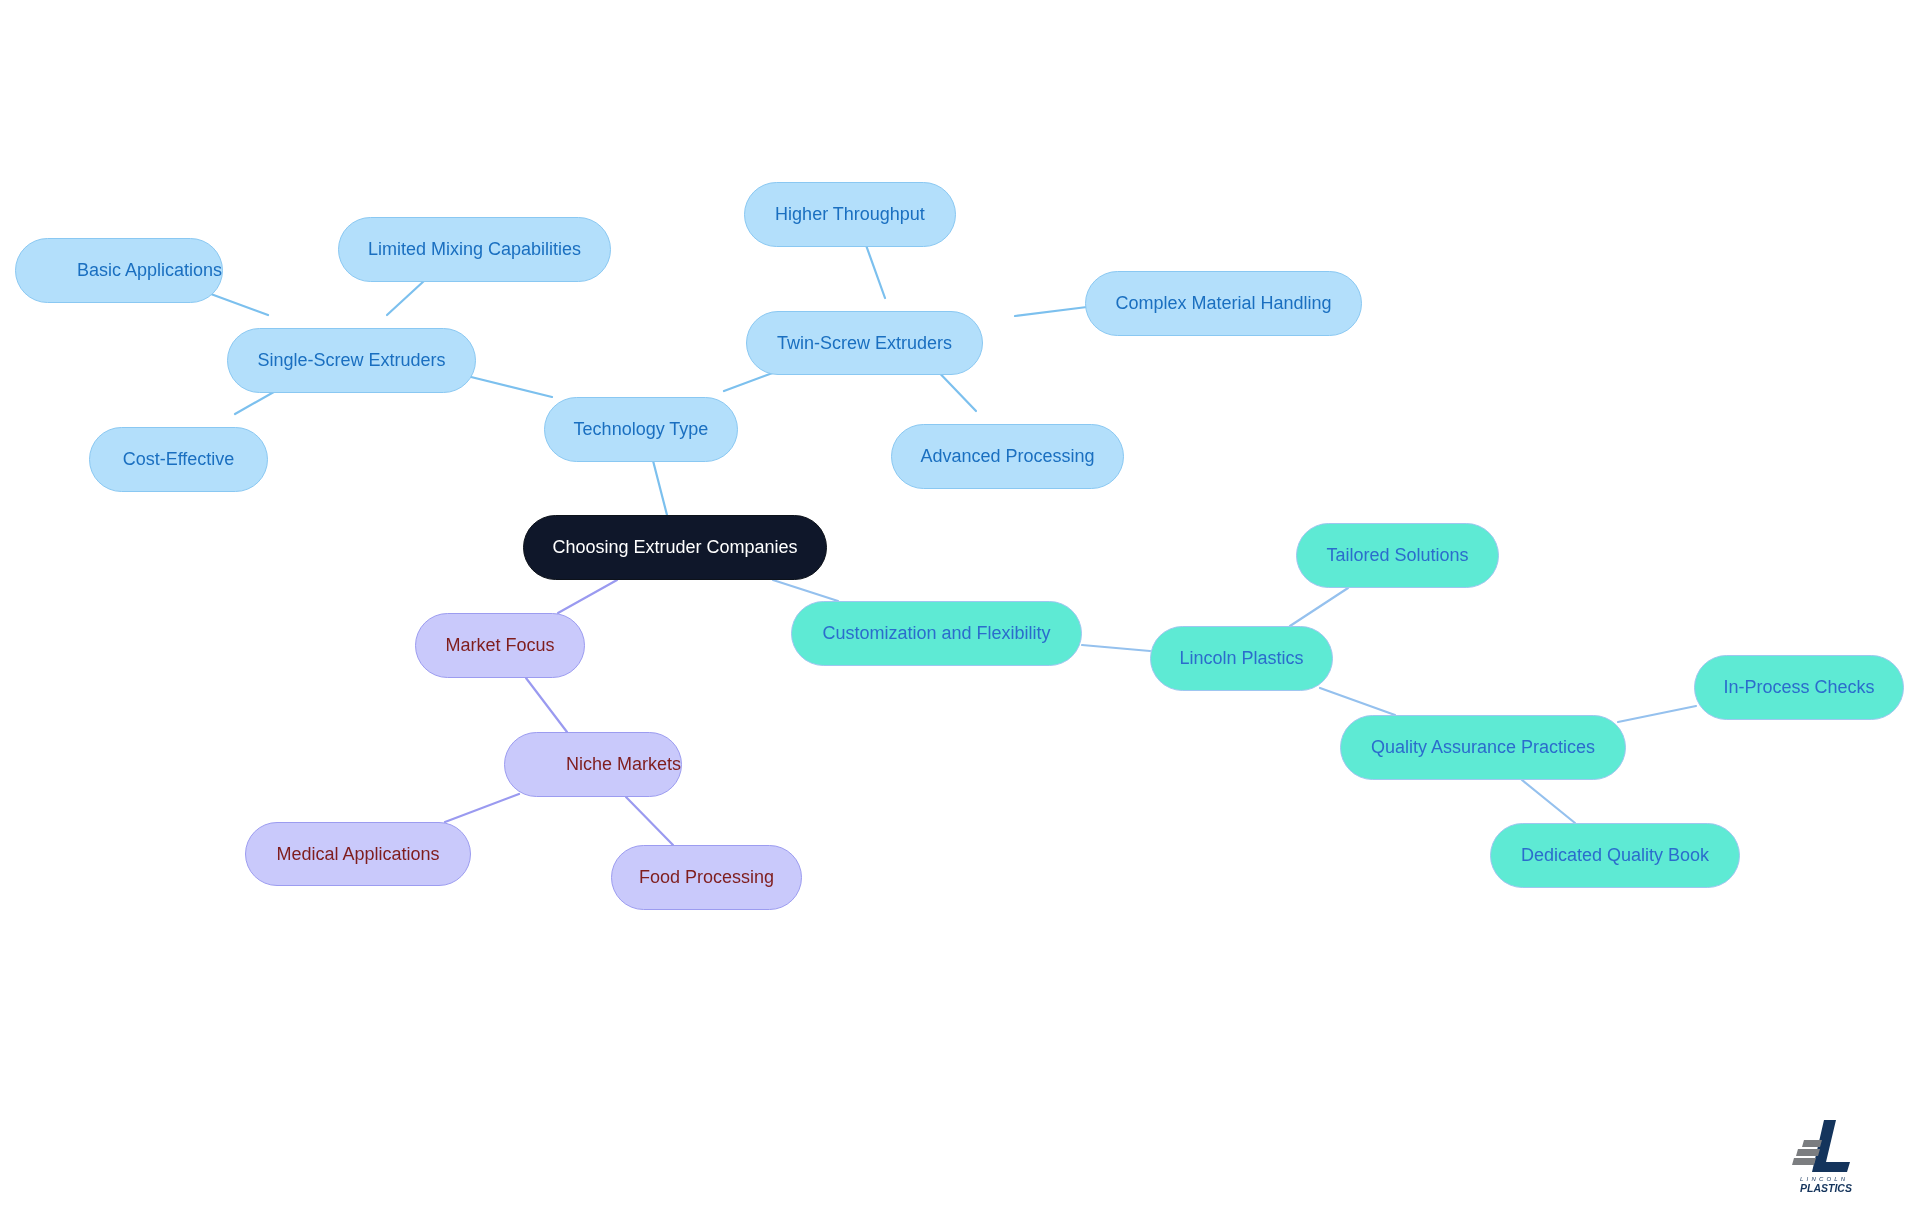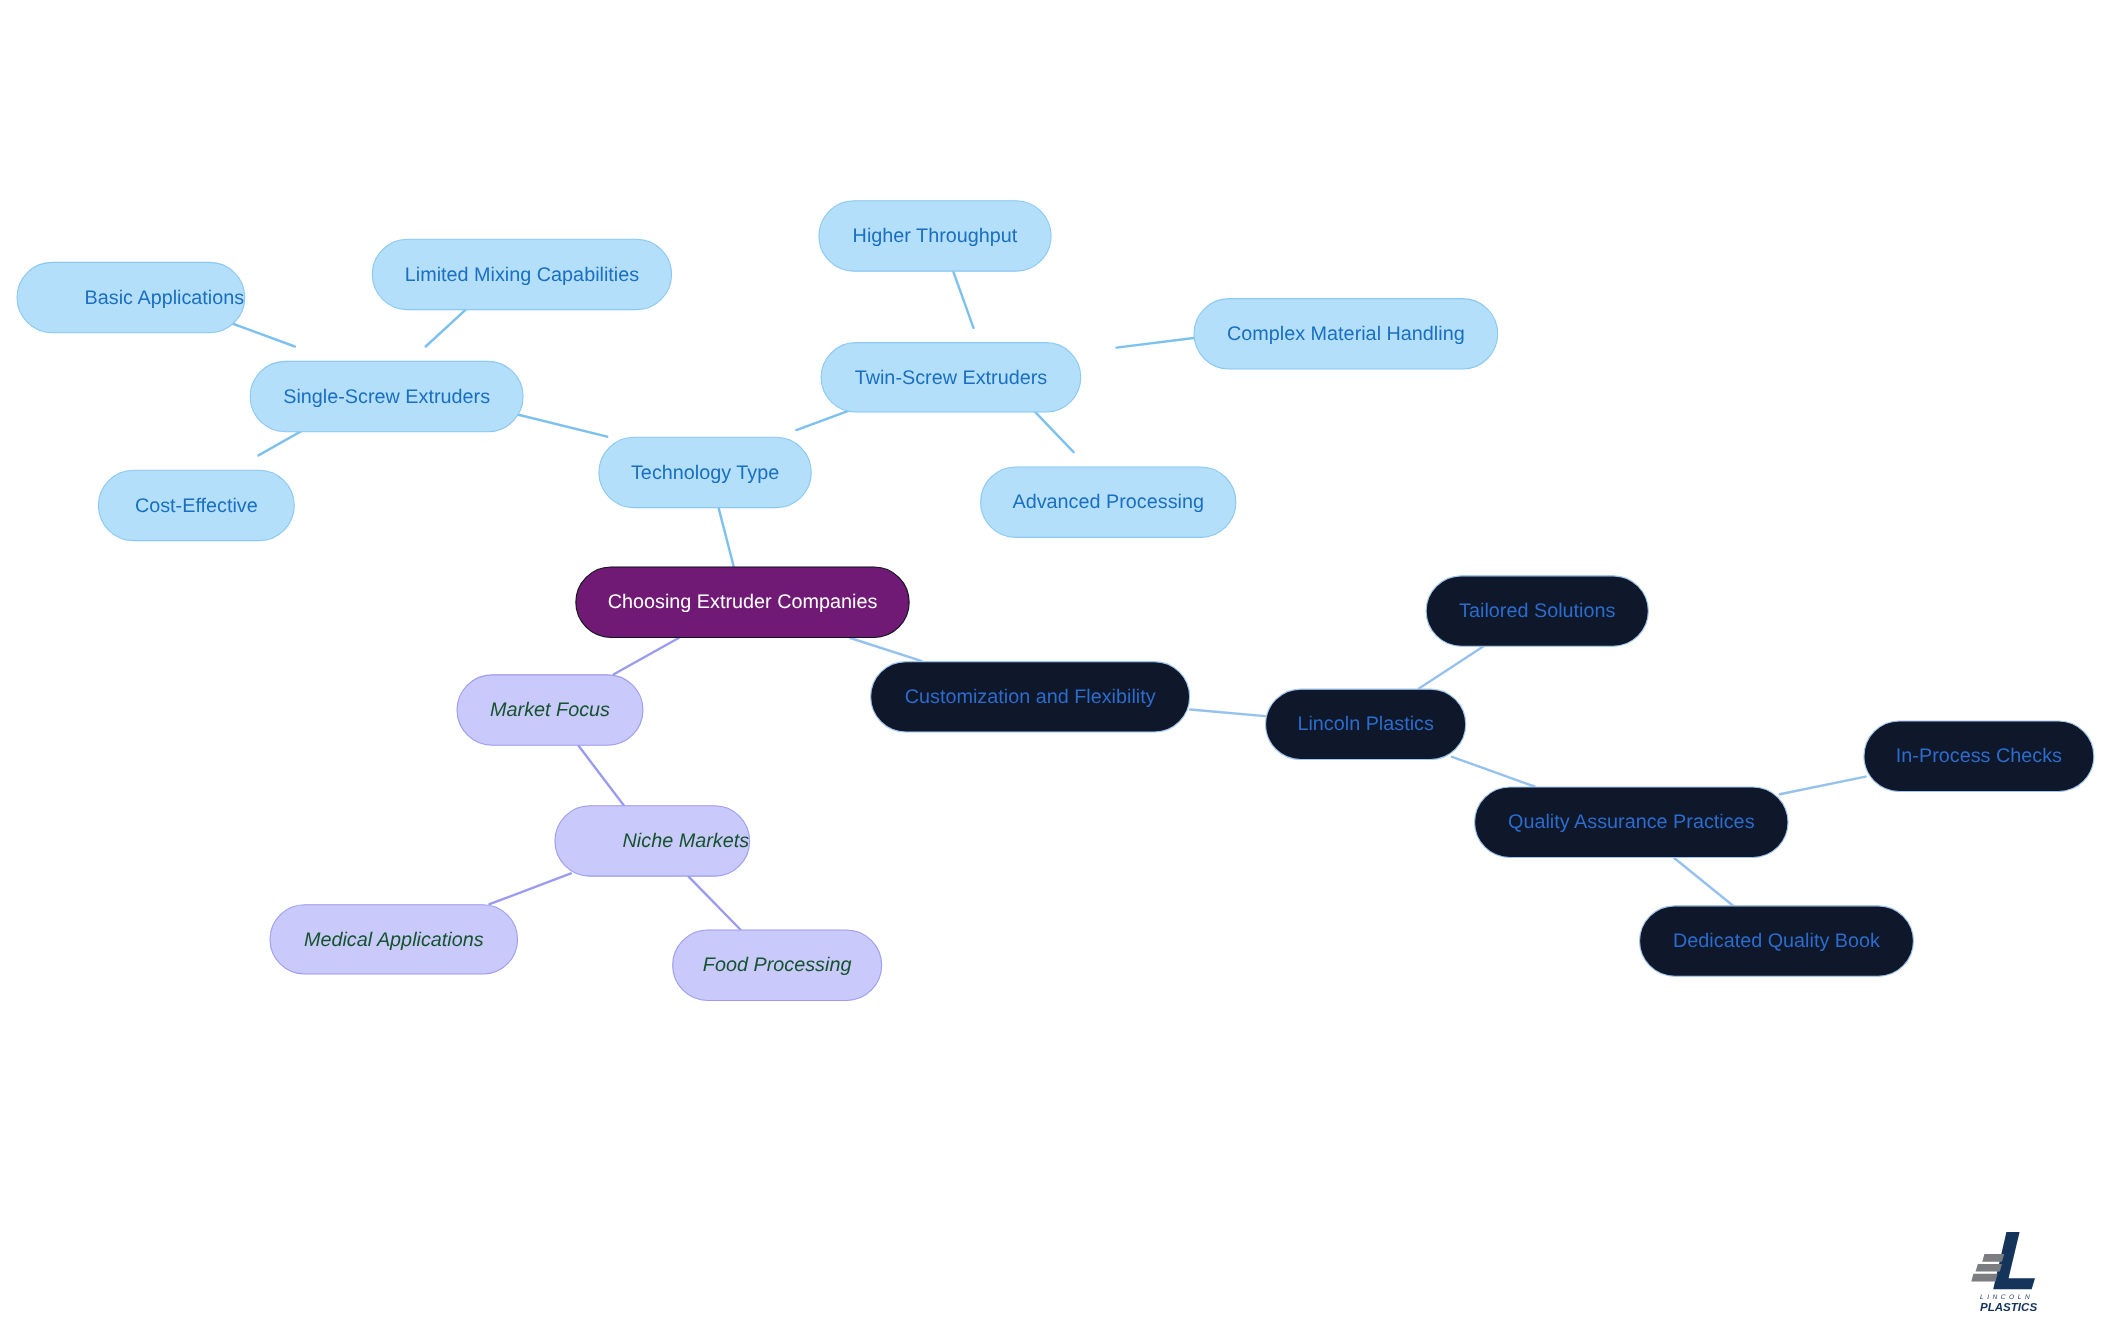--- a/index.html
+++ b/index.html
@@ -2,24 +2,24 @@
 <html><head>
   <meta charset="utf-8">
   <style>
     html, body { margin: 0; padding: 0; background: #ffffff; }
     body { width: 1920px; height: 1215px; position: relative; overflow: hidden;
            font-family: "Liberation Sans", "DejaVu Sans", sans-serif; }
     #edges { position: absolute; left: 0; top: 0; width: 1920px; height: 1215px; }
     .node { position: absolute; box-sizing: border-box; border-radius: 33px;
             display: flex; align-items: center; justify-content: center;
             font-size: 18px; white-space: nowrap; border: 1.5px solid; }
-    .node.root { background: #701a75; color: #ffffff; border-color: #0d121a; }
+    .node.root { background: #0f172a; color: #ffffff; border-color: #0d121a; }
     .node.tech { background: #b3dffb; color: #1a6fc0; border-color: #8ac8f2; margin-top: 13px; }
-    .node.market { background: #c9c9fb; color: #14532d; border-color: #9c9cf0; font-style: italic; }
-    .node.custom { background: #0f172a; color: #2b6ccc; border-color: #9fc6f0; }
+    .node.market { background: #c9c9fb; color: #7f1d1d; border-color: #9c9cf0; }
+    .node.custom { background: #5eead4; color: #2b6ccc; border-color: #9fc6f0; }
     #logo { position: absolute; left: 1792px; top: 1118px; width: 78px; height: 80px; }
   </style>
 </head>
 <body>
 
 <svg id="edges" xmlns="http://www.w3.org/2000/svg">
   <g stroke-width="2.2" fill="none" stroke-linecap="round">
 
     <line x1="667" y1="515" x2="650" y2="449" stroke="#7cc0ee"></line>
     <line x1="552" y1="397" x2="463" y2="375" stroke="#7cc0ee"></line>

